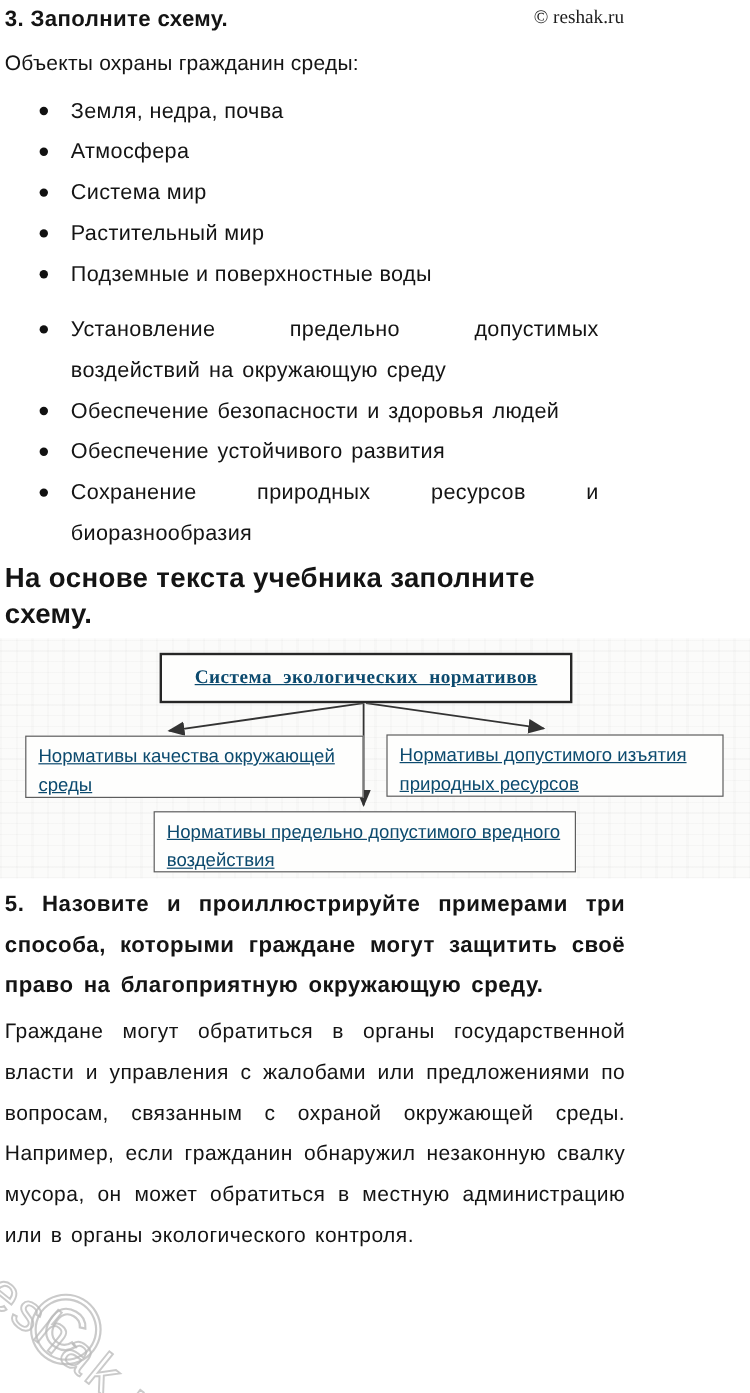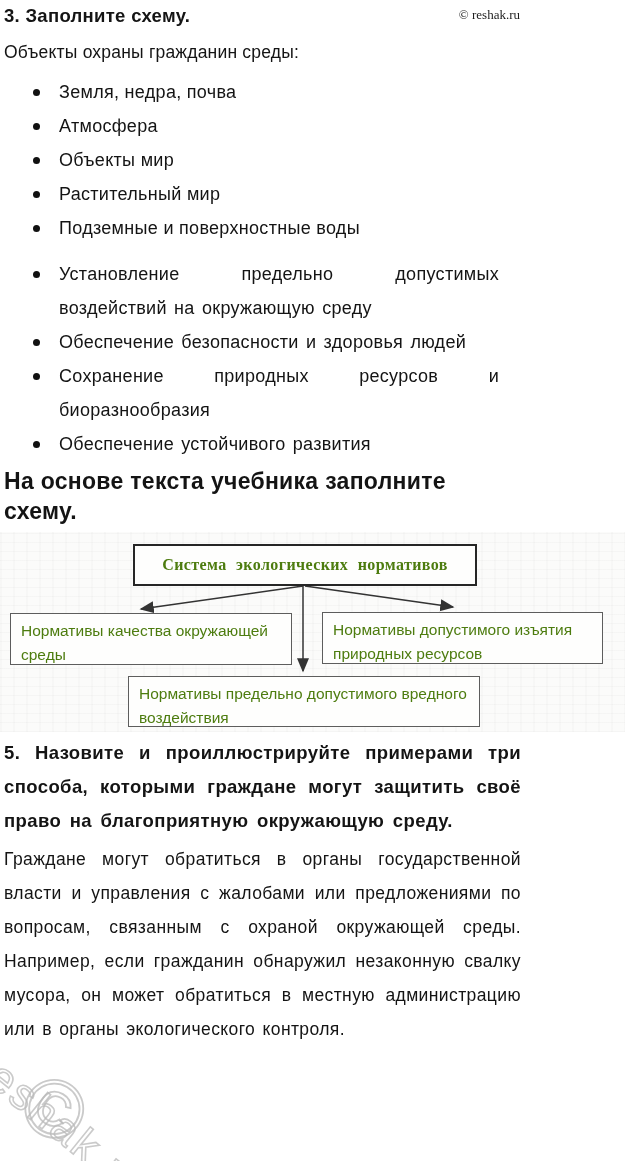--- a/index.html
+++ b/index.html
@@ -15,21 +15,21 @@
   .content { padding: 0 3px 0 4px; }
 
   
   .header-row {
     display: flex; justify-content: space-between; align-items: flex-start;
     padding-top: 5px;
   }
   .q-title { font-weight: bold; font-size: 18.5px; letter-spacing: 0.3px; line-height: 22px; }
   .copyright {
     font-family: "Liberation Serif", serif;
-    font-size: 13px; color: #1c1c1c; line-height: 20px; margin-right: 1px;
+    font-size: 16px; color: #1c1c1c; line-height: 20px; margin-right: 1px;
   }
 
   .intro { font-size: 17.5px; line-height: 22px; margin-top: 14px; letter-spacing: 0.2px; }
 
   ul.dot-list { list-style: none; margin: 12px 16px 0 0; padding: 0; }
   ul.dot-list li {
     position: relative; padding-left: 55px; padding-right: 6px;
     font-size: 18px; line-height: 34px; letter-spacing: 0.3px;
   }
   ul.dot-list li::before {
@@ -56,22 +56,22 @@
     margin: 6px 0 0 -4px;
     background-color: #fbfbfa;
     background-image:
       repeating-linear-gradient(0deg, rgba(90,90,90,0.035) 0 1px, transparent 1px 9px),
       repeating-linear-gradient(90deg, rgba(120,120,120,0.03) 0 2px, transparent 2px 13px);
   }
   .dbox {
     position: absolute;
     background: #fefefd;
     border: 1px solid #5d5d5d;
-    font-size: 15.5px; color: #4d7c0f;
-    line-height: 24px; padding: 5px 10px;
+    font-size: 15.5px; color: #0c4a6e;
+    line-height: 24px; padding: 5px 10px; text-decoration: underline;
   }
   .dbox.root {
     border: 2px solid #262626;
     display: flex; align-items: center; justify-content: center;
     text-align: center;
     font-family: "Liberation Serif", serif;
     font-weight: bold; font-size: 16px;
     word-spacing: 5px; letter-spacing: 0.4px;
     padding: 0;
   }
@@ -102,50 +102,50 @@
     <div class="header-row">
       <div class="q-title">3. Заполните схему.</div>
       <div class="copyright">© reshak.ru</div>
     </div>
 
     <div class="intro">Объекты охраны гражданин среды:</div>
 
     <ul class="dot-list">
       <li>Земля, недра, почва</li>
       <li>Атмосфера</li>
-      <li>Объекты мир</li>
+      <li>Система мир</li>
       <li>Растительный мир</li>
       <li>Подземные и поверхностные воды</li>
     </ul>
 
 
     <ul class="dot-list justified">
       <li>Установление предельно допустимых воздействий на окружающую среду</li>
       <li>Обеспечение безопасности и здоровья людей</li>
+      <li>Обеспечение устойчивого развития</li>
       <li>Сохранение природных ресурсов и биоразнообразия</li>
-      <li>Обеспечение устойчивого развития</li>
     </ul>
 
     <p class="scheme-note">На основе текста учебника заполните схему.</p>
 
     <div class="diagram">
       <svg class="arrows" width="625" height="200" viewBox="0 0 625 200">
         <defs>
           <marker id="ah" markerWidth="11" markerHeight="9" refX="8.5" refY="4" orient="auto">
             <path d="M0,0 L9.5,4 L0,8 Z" fill="#333333"></path>
           </marker>
         </defs>
         <line x1="303" y1="54" x2="141" y2="77" stroke="#333333" stroke-width="1.5" marker-end="url(#ah)"></line>
         <line x1="303" y1="54" x2="303" y2="139" stroke="#333333" stroke-width="1.5" marker-end="url(#ah)"></line>
         <line x1="305" y1="54" x2="453" y2="75" stroke="#333333" stroke-width="1.5" marker-end="url(#ah)"></line>
       </svg>
 
       <div class="dbox root" style="left:133px; top:12px; width:344px; height:42px;">Система экологических нормативов</div>
 
-      <div class="dbox" style="left:10px; top:81px; width:282px; height:52px;">Нормативы качества окружающей среды</div>
+      <div class="dbox" style="left:21px; top:81px; width:282px; height:52px;">Нормативы качества окружающей среды</div>
 
       <div class="dbox" style="left:322px; top:80px; width:281px; height:52px;">Нормативы допустимого изъятия природных ресурсов</div>
 
       <div class="dbox" style="left:128px; top:144px; width:352px; height:51px;">Нормативы предельно допустимого вредного воздействия</div>
     </div>
 
     <p class="q-bold" style="">5. Назовите и проиллюстрируйте примерами три способа, которыми граждане могут защитить своё право на благоприятную окружающую среду.</p>
 
     <p class="q-bold" style="font-weight:normal; font-size:17.5px; margin-top:4px; word-spacing:2px;">Граждане могут обратиться в органы государственной власти и управления с жалобами или предложениями по вопросам, связанным с охраной окружающей среды. Например, если гражданин обнаружил незаконную свалку мусора, он может обратиться в местную администрацию или в органы экологического контроля.</p>
 

